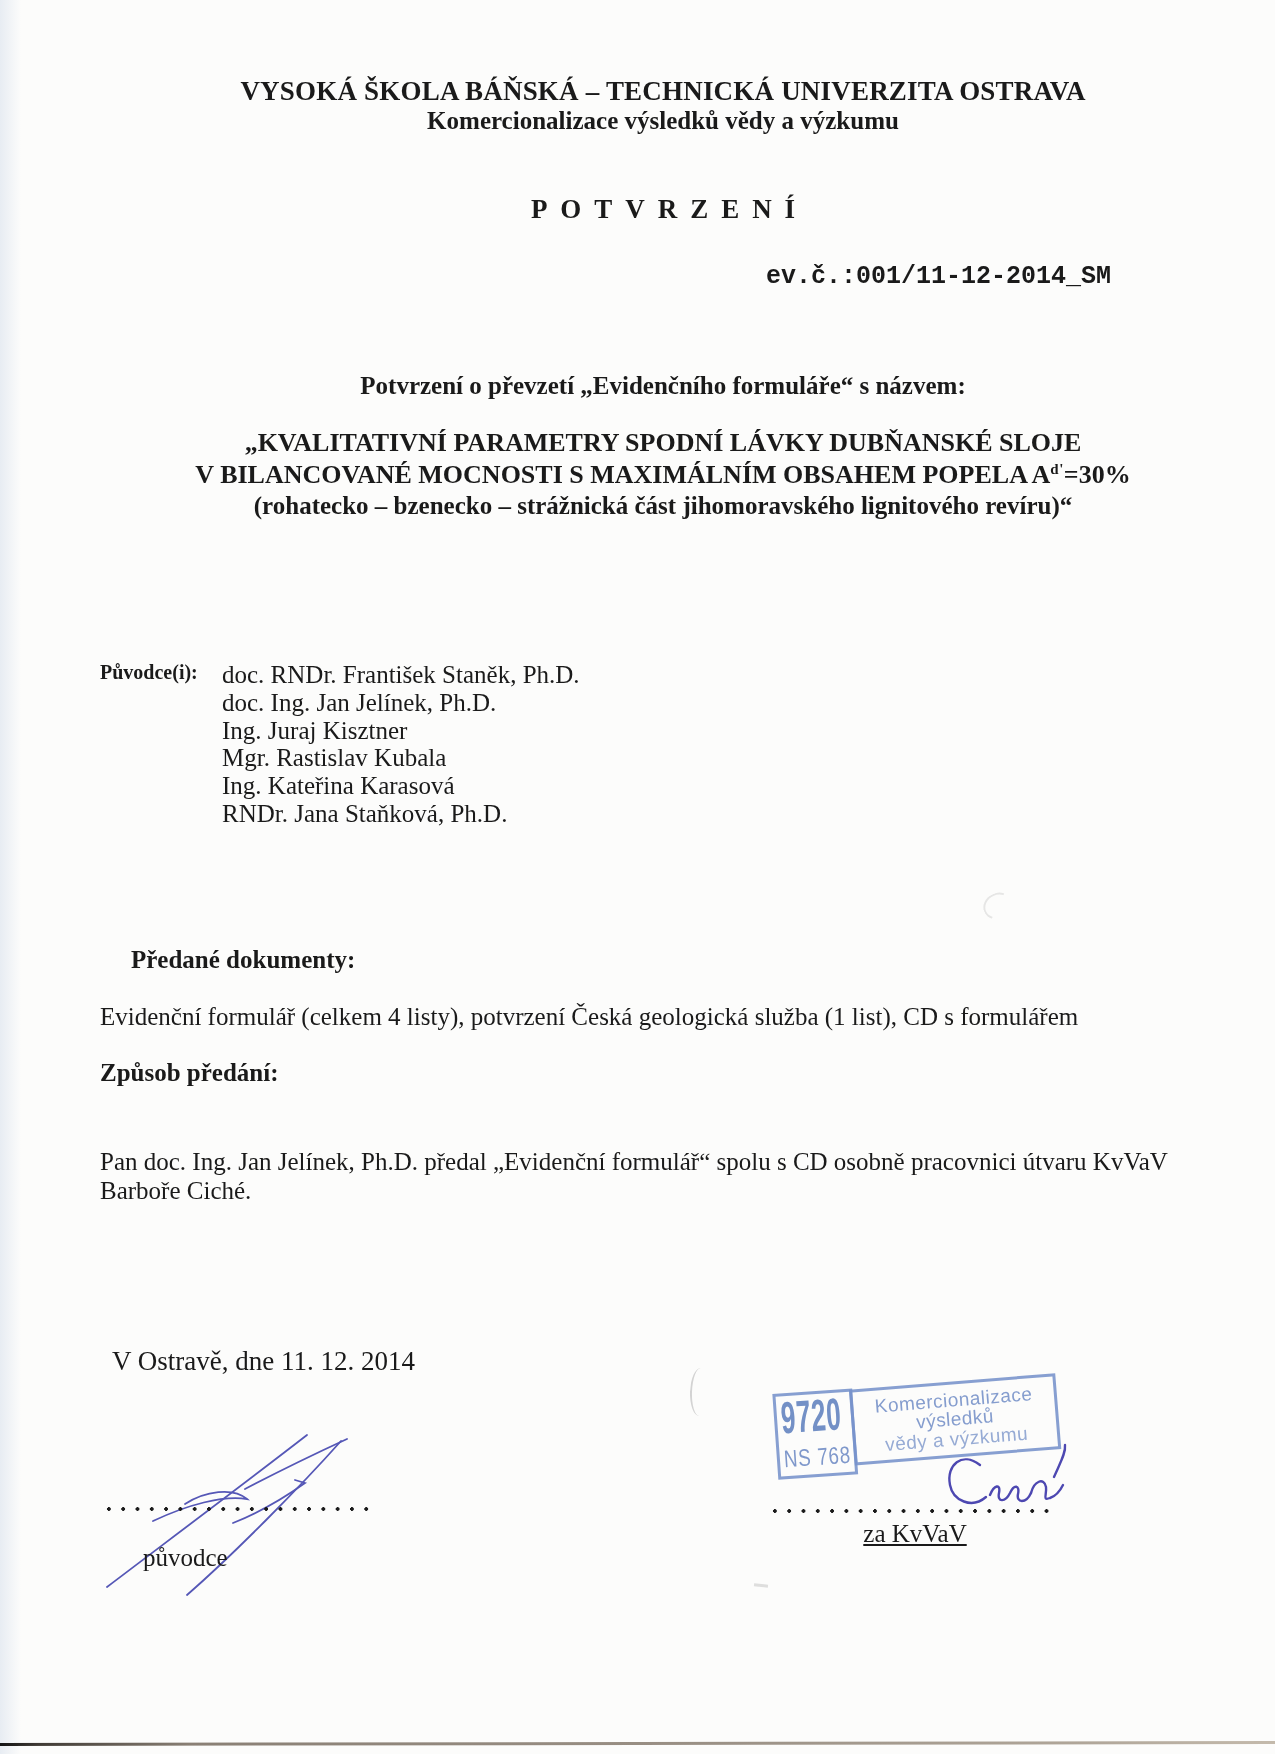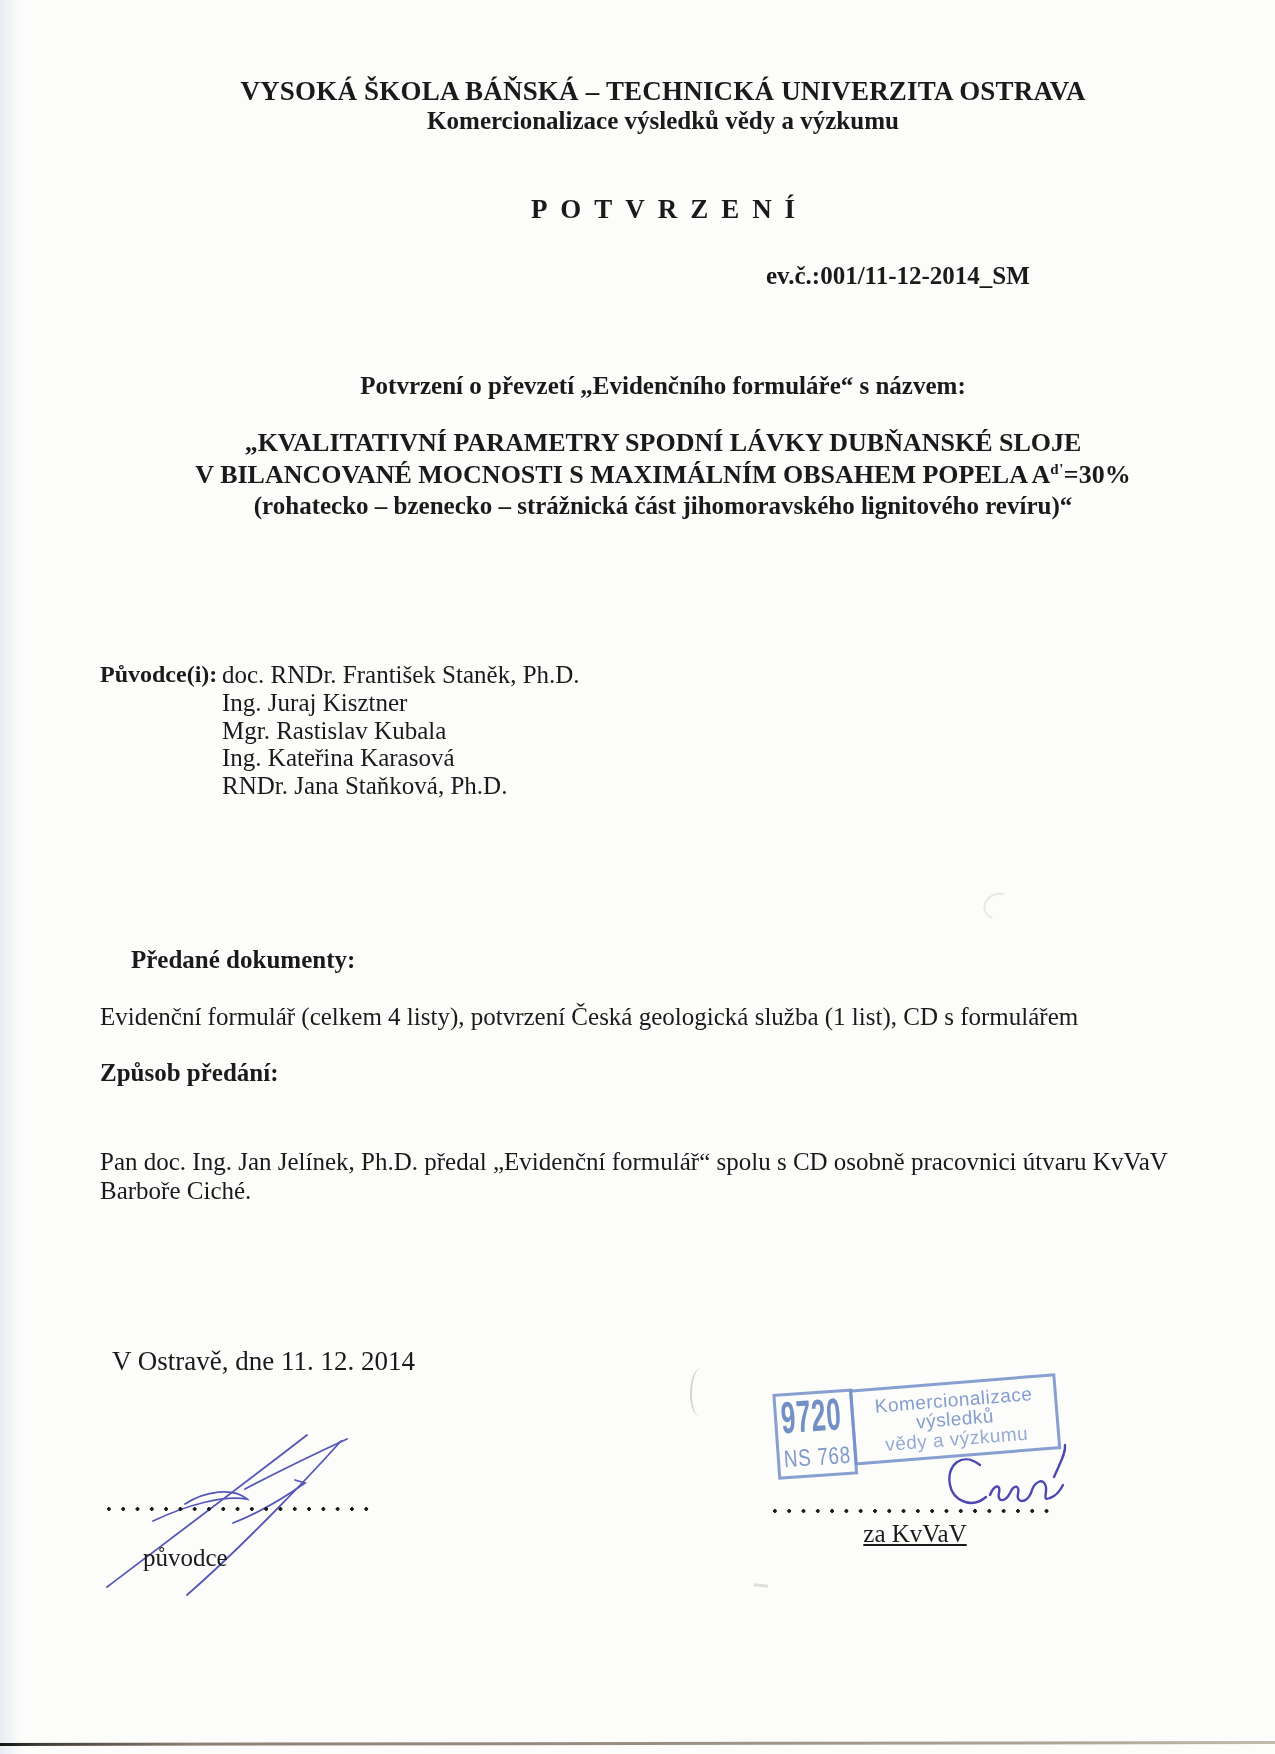--- a/index.html
+++ b/index.html
@@ -10,27 +10,27 @@
     overflow:hidden;
     font-family:"Liberation Serif","DejaVu Serif",serif;
     color:#1a1a1a;
   }
   .abs{position:absolute;}
   .centered{left:0;width:1230px;text-align:center;padding-left:48px;}
   .bold{font-weight:bold;}
   .university{top:76px;font-size:27px;letter-spacing:.2px;}
   .department{top:107px;font-size:25px;}
   .doc-title{top:194px;font-size:27px;letter-spacing:.48em;text-indent:.48em;font-weight:bold;}
-  .registry{top:262px;left:766px;font-size:25px;font-weight:bold;}
+  .registry{top:262px;left:766px;font-size:25px;font-weight:bold;font-family:Liberation Mono, monospace;}
   .subject-intro{top:372px;font-size:25px;}
   .wt1{top:428px;font-size:26px;}
   .wt2{top:460px;font-size:26px;}
   .wt2 sup{font-size:15px;vertical-align:9px;letter-spacing:.5px;}
   .wt3{top:492px;font-size:25px;}
-  .orig-label{top:661px;left:100px;font-size:24px;font-weight:bold;}
+  .orig-label{top:661px;left:100px;font-size:20px;font-weight:bold;}
   .orig-names{top:661px;left:222px;font-size:25px;line-height:27.8px;}
   .orig-names div{white-space:nowrap;}
   .sec-heading{left:100px;font-size:25px;font-weight:bold;}
   .sec-text{left:100px;font-size:25px;}
   .h-docs{top:946px;margin-left:31px;}
   .t-docs{top:1003px;white-space:nowrap;}
   .h-way{top:1059px;}
   .t-way{top:1148px;width:1085px;line-height:28.5px;}
   .place-date{top:1346px;left:112px;font-size:27px;}
 
@@ -127,20 +127,21 @@
   <div class="abs centered wt2 bold">
     <span>V BILANCOVANÉ MOCNOSTI S MAXIMÁLNÍM OBSAHEM POPELA A</span><sup>d'</sup><span>=30%</span>
   </div>
 
   <div class="abs centered wt3 bold">(rohatecko – bzenecko – strážnická část jihomoravského lignitového revíru)“</div>
 
   <div class="abs orig-label">Původce(i):</div>
 
   <div class="abs orig-names">
     <div>doc. RNDr. František Staněk, Ph.D.</div>
+    <div>doc. Ing. Jan Jelínek, Ph.D.</div>
     <div>Ing. Juraj Kisztner</div>
     <div>Mgr. Rastislav Kubala</div>
     <div>Ing. Kateřina Karasová</div>
     <div>RNDr. Jana Staňková, Ph.D.</div>
   </div>
 
   <div class="abs sec-heading h-docs">Předané dokumenty:</div>
 
   <div class="abs sec-text t-docs">Evidenční formulář (celkem 4 listy), potvrzení Česká geologická služba (1 list), CD s formulářem</div>
 

